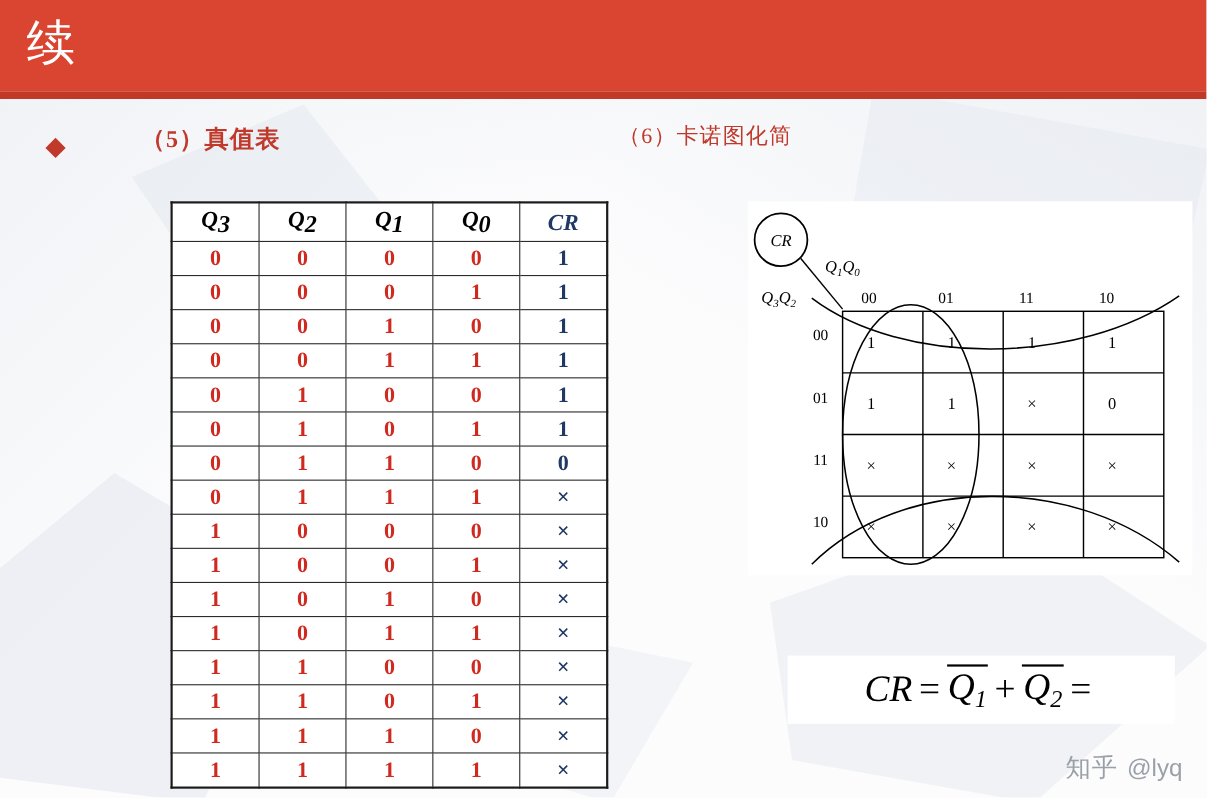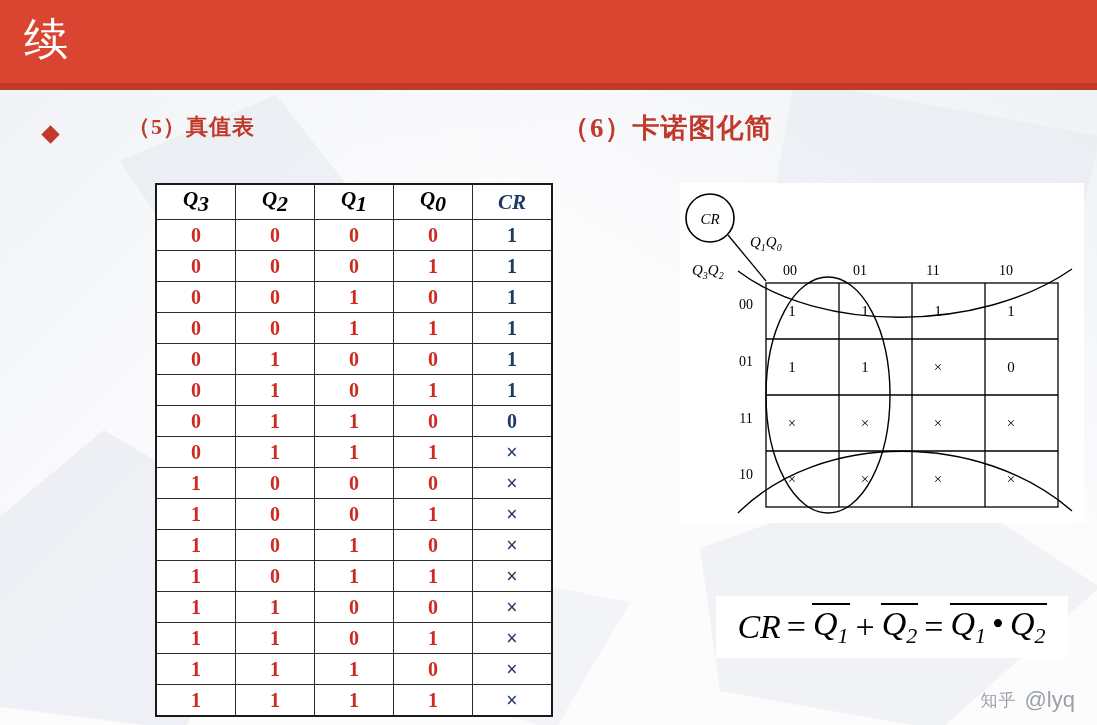--- a/index.html
+++ b/index.html
@@ -75,22 +75,22 @@
     font-size: 22px;
     font-weight: bold;
     color: #c0392b;
     letter-spacing: 1px;
     margin-left: 42px;
   }
   .heading-right {
     position: absolute;
     left: 562px;
     top: 110px;
-    font-size: 27px;
-    font-weight: bold;
+    font-size: 20px;
+    font-weight: normal;
     color: #c0392b;
     letter-spacing: 1px;
   }
 
   
   .truth-table {
     position: absolute;
     left: 155px;
     top: 183px;
     border-collapse: collapse;
@@ -179,21 +179,21 @@
     bottom: 12px;
     display: flex;
     align-items: center;
     gap: 8px;
     color: #9aa0a8;
     font-family: "Liberation Sans", sans-serif;
     font-size: 22px;
   }
   .wm-logo {
     font-family: "Liberation Serif", serif;
-    font-size: 17px;
+    font-size: 23px;
     color: #9aa0a8;
     letter-spacing: 1px;
   }
 </style>
 </head>
 <body>
 
 <div class="slide">
 
   <div class="bg-poly p1"></div>
@@ -394,21 +394,20 @@
   </div>
 
   <div class="eq-box">
     <div class="eq-text">
       <span>CR</span>
       <span class="op">=</span>
       <span class="ovl"><span>Q</span><span class="sub">1</span></span>
       <span class="op">+</span>
       <span class="ovl"><span>Q</span><span class="sub">2</span></span>
       <span class="op">=</span>
-      <span class="ovl"><span>Q</span><span class="sub">1</span><span class="op">•</span><span>Q</span><span class="sub">2</span></span>
     </div>
   </div>
 
   <div class="watermark">
     <span class="wm-logo">知乎</span>
     <span>@lyq</span>
   </div>
 
 </div>
 

